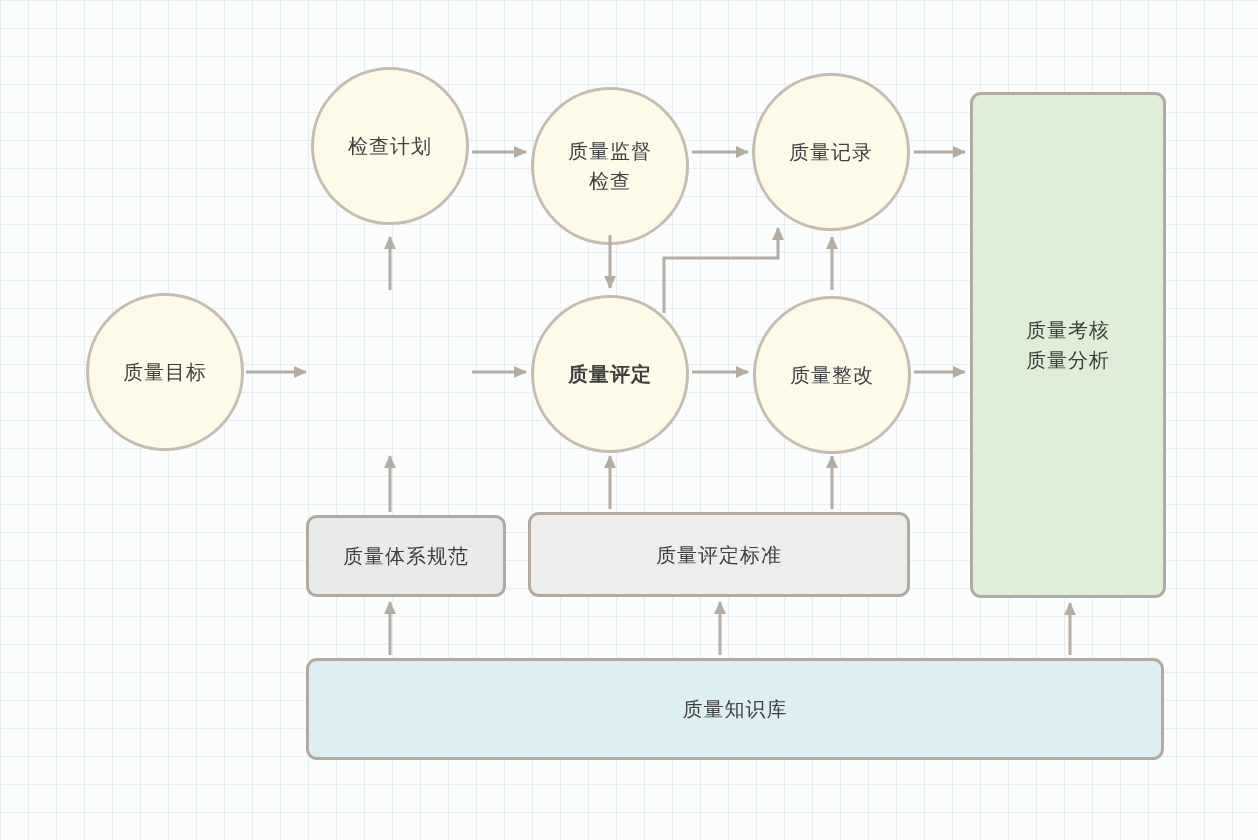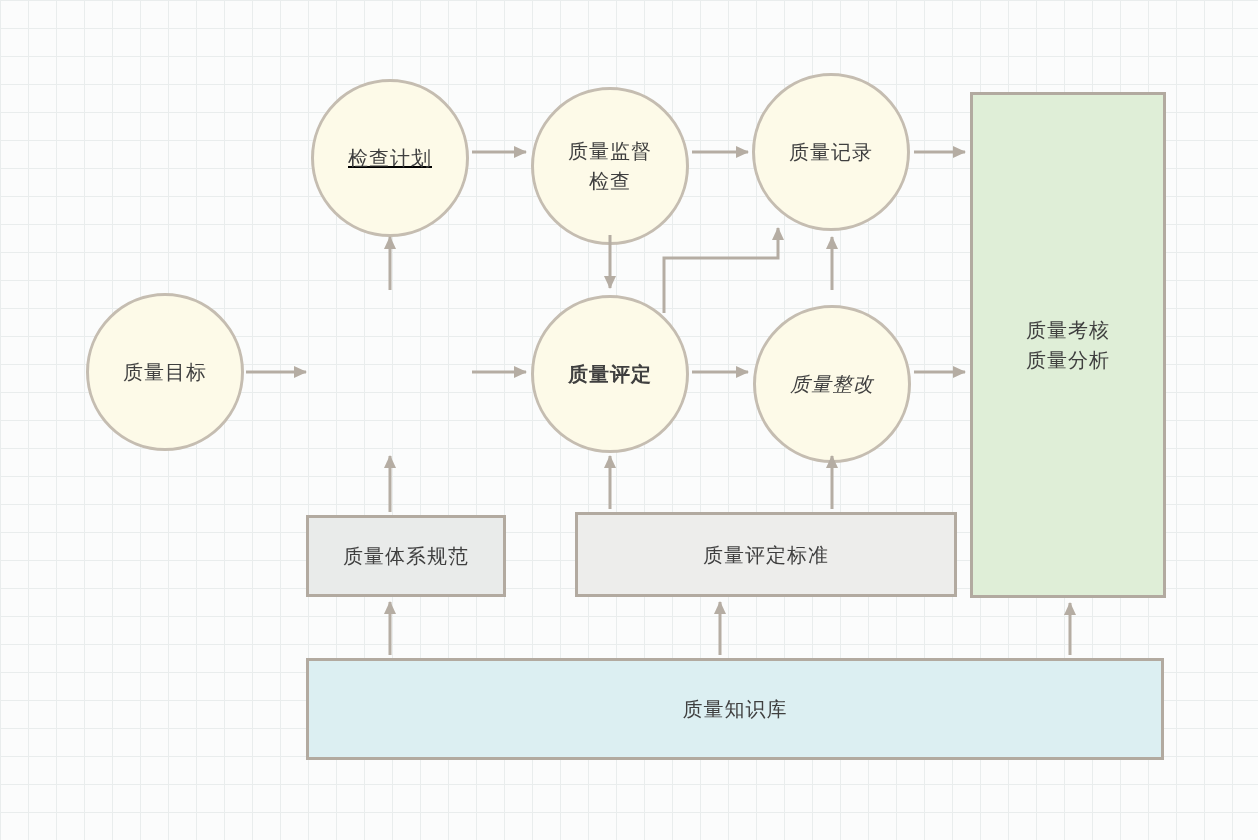--- a/index.html
+++ b/index.html
@@ -35,36 +35,36 @@
     letter-spacing: 1px;
   }
   .circle {
     width: 158px;
     height: 158px;
     border-radius: 50%;
     background: #FDFAE8;
     border: 3px solid #C5BDB1;
   }
   .rect {
-    border-radius: 0;
+    border-radius: 11px;
     border: 3px solid #B2AAA0;
   }
   .green  { background: #DFEED7; }
   .gray   { background: #E9EBEA; text-align: right; }
-  .gray2  { background: #EDEDEB; margin-left: 47px; }
+  .gray2  { background: #EDEDEB; }
   .blue   { background: #DCEFF2; }
 
   
-  #n-inspection-plan            { left: 311px; top: 79px; text-decoration: underline;  }
+  #n-inspection-plan            { left: 311px; top: 67px;  }
   #n-quality-supervision        { left: 531px; top: 87px;  }
   #n-quality-record             { left: 752px; top: 73px;  }
   #n-quality-goal               { left: 86px;  top: 293px; }
   #n-quality-plan               { left: 311px; top: 293px; }
   #n-quality-evaluation         { left: 531px; top: 295px; font-weight: bold; }
-  #n-quality-rectification      { left: 753px; top: 305px; font-style: italic; }
+  #n-quality-rectification      { left: 753px; top: 296px; }
 
   
   #n-quality-assessment         { left: 970px; top: 92px;  width: 196px; height: 506px; }
   #n-quality-system-spec        { left: 306px; top: 515px; width: 200px; height: 82px;  }
   #n-quality-eval-standard      { left: 528px; top: 512px; width: 382px; height: 85px;  }
   #n-quality-knowledge-base     { left: 306px; top: 658px; width: 858px; height: 102px; }
 
   #edges {
     position: absolute;
     left: 0; top: 0;

